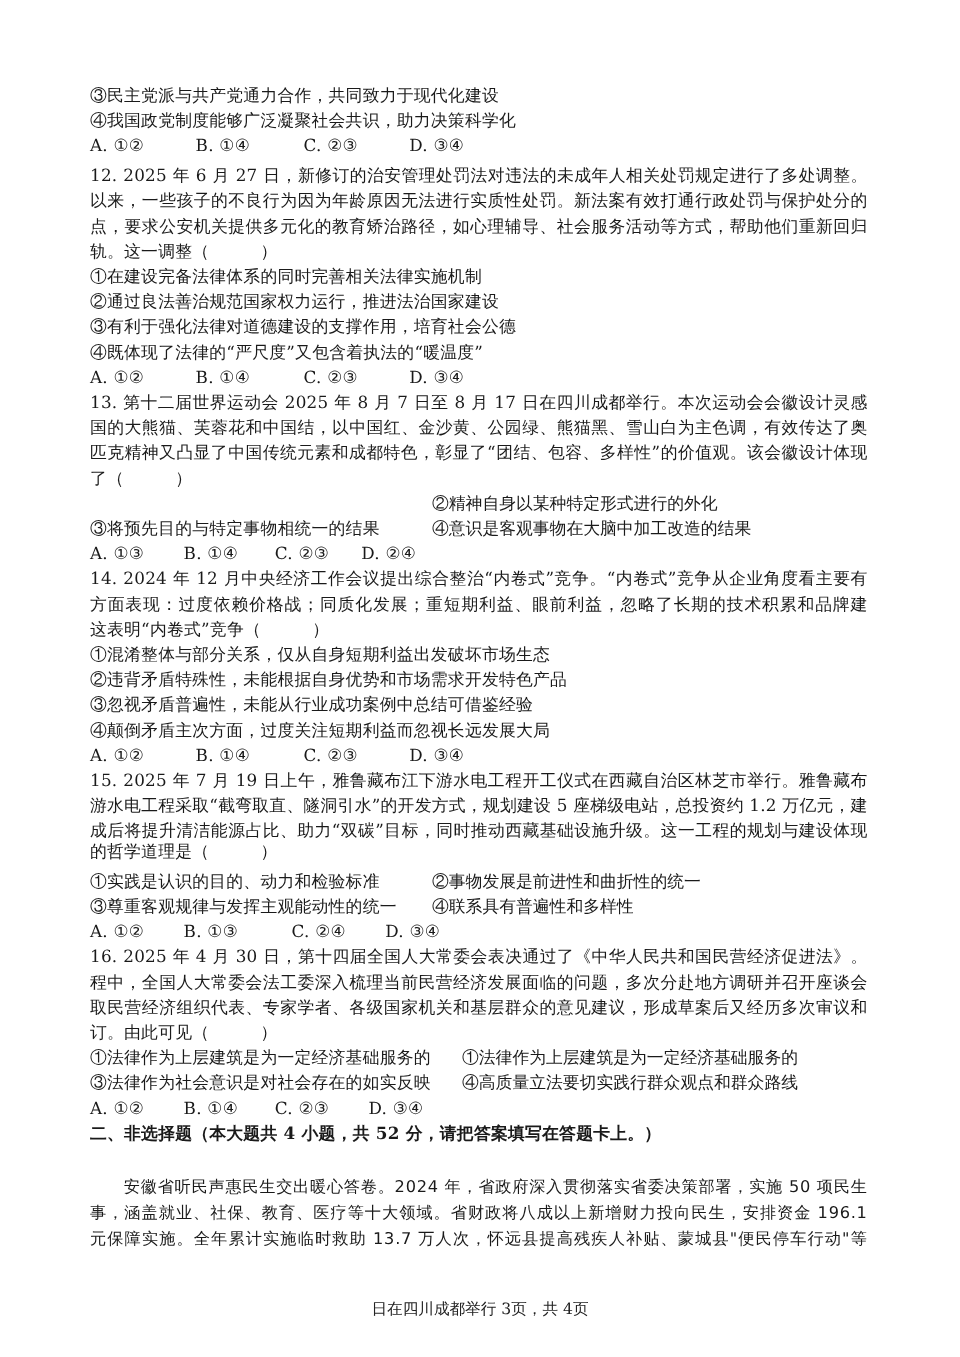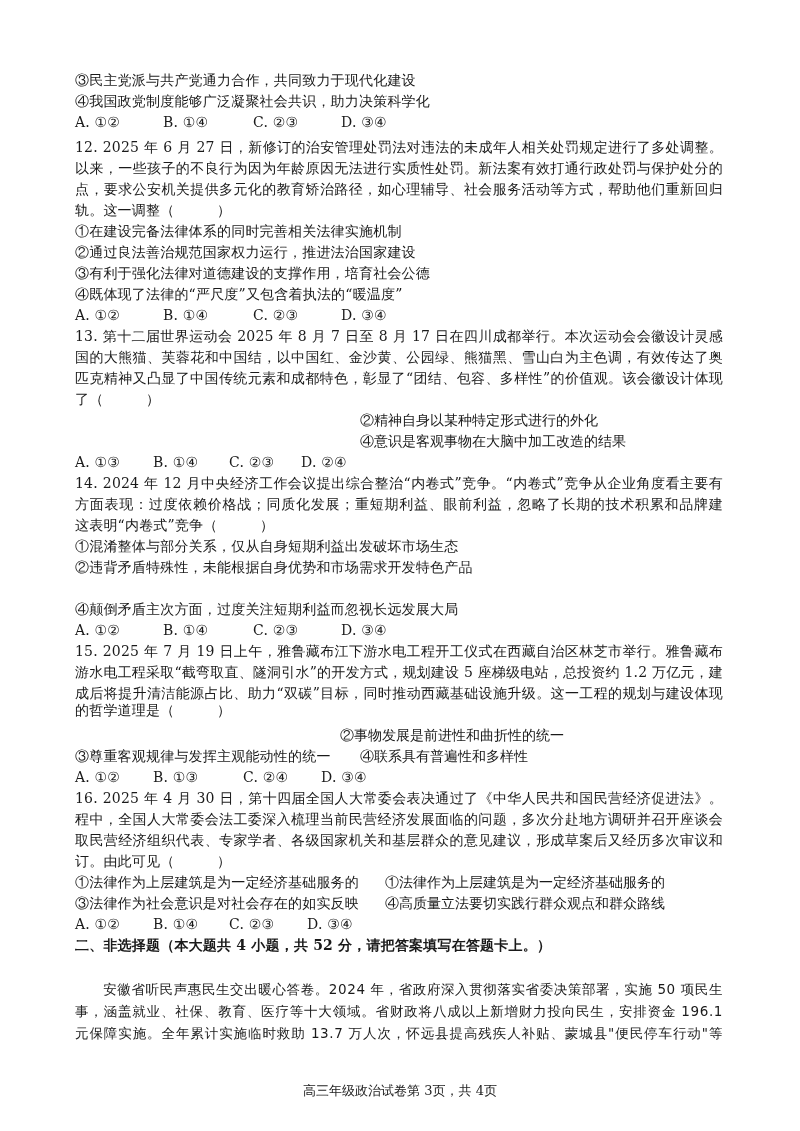--- a/index.html
+++ b/index.html
@@ -37,40 +37,43 @@
   <div class="line" style="top:284px">④既体现了法律的“严尺度”又包含着执法的“暖温度”</div>
   <div class="line choices" style="top:305px">
     <span style="width:88px">A. ①②</span><span style="width:90px">B. ①④</span><span style="width:88px">C. ②③</span><span>D. ③④</span>
   </div>
 
   <div class="line just" style="top:326px">13. 第十二届世界运动会 2025 年 8 月 7 日至 8 月 17 日在四川成都举行。本次运动会会徽设计灵感源于我</div>
   <div class="line just" style="top:347px">国的大熊猫、芙蓉花和中国结，以中国红、金沙黄、公园绿、熊猫黑、雪山白为主色调，有效传达了奥林</div>
   <div class="line just" style="top:368px">匹克精神又凸显了中国传统元素和成都特色，彰显了“团结、包容、多样性”的价值观。该会徽设计体现</div>
   <div class="line" style="top:389px">了（　　　）</div>
   <div class="col2" style="top:410px; left:360px">②精神自身以某种特定形式进行的外化</div>
+  <div class="line" style="top:431px">③将预先目的与特定事物相统一的结果</div>
   <div class="col2" style="top:431px; left:360px">④意识是客观事物在大脑中加工改造的结果</div>
   <div class="line choices" style="top:452px">
     <span style="width:78px">A. ①③</span><span style="width:76px">B. ①④</span><span style="width:72px">C. ②③</span><span>D. ②④</span>
   </div>
 
   <div class="line just" style="top:473px">14. 2024 年 12 月中央经济工作会议提出综合整治“内卷式”竞争。“内卷式”竞争从企业角度看主要有三</div>
   <div class="line just" style="top:494px">方面表现：过度依赖价格战；同质化发展；重短期利益、眼前利益，忽略了长期的技术积累和品牌建设。</div>
   <div class="line" style="top:515px">这表明“内卷式”竞争（　　　）</div>
   <div class="line" style="top:536px">①混淆整体与部分关系，仅从自身短期利益出发破坏市场生态</div>
   <div class="line" style="top:557px">②违背矛盾特殊性，未能根据自身优势和市场需求开发特色产品</div>
+  <div class="line" style="top:578px">③忽视矛盾普遍性，未能从行业成功案例中总结可借鉴经验</div>
   <div class="line" style="top:599px">④颠倒矛盾主次方面，过度关注短期利益而忽视长远发展大局</div>
   <div class="line choices" style="top:620px">
     <span style="width:88px">A. ①②</span><span style="width:90px">B. ①④</span><span style="width:88px">C. ②③</span><span>D. ③④</span>
   </div>
 
   <div class="line just" style="top:641px">15. 2025 年 7 月 19 日上午，雅鲁藏布江下游水电工程开工仪式在西藏自治区林芝市举行。雅鲁藏布江下</div>
   <div class="line just" style="top:662px">游水电工程采取“截弯取直、隧洞引水”的开发方式，规划建设 5 座梯级电站，总投资约 1.2 万亿元，建</div>
   <div class="line just" style="top:683px">成后将提升清洁能源占比、助力“双碳”目标，同时推动西藏基础设施升级。这一工程的规划与建设体现</div>
   <div class="line" style="top:700px">的哲学道理是（　　　）</div>
-  <div class="col2" style="top:725px; left:340px">②事物发展是前进性和曲折性的统一</div>
+  <div class="line" style="top:725px">①实践是认识的目的、动力和检验标准</div>
+  <div class="col2" style="top:725px; left:360px">②事物发展是前进性和曲折性的统一</div>
   <div class="line" style="top:746px">③尊重客观规律与发挥主观能动性的统一</div>
   <div class="col2" style="top:746px; left:360px">④联系具有普遍性和多样性</div>
   <div class="line choices" style="top:767px">
     <span style="width:78px">A. ①②</span><span style="width:90px">B. ①③</span><span style="width:78px">C. ②④</span><span>D. ③④</span>
   </div>
 
   <div class="line just" style="top:788px">16. 2025 年 4 月 30 日，第十四届全国人大常委会表决通过了《中华人民共和国民营经济促进法》。立法过</div>
   <div class="line just" style="top:809px">程中，全国人大常委会法工委深入梳理当前民营经济发展面临的问题，多次分赴地方调研并召开座谈会听</div>
   <div class="line just" style="top:830px">取民营经济组织代表、专家学者、各级国家机关和基层群众的意见建议，形成草案后又经历多次审议和修</div>
   <div class="line" style="top:872px">①法律作为上层建筑是为一定经济基础服务的</div>
@@ -81,14 +84,14 @@
   <div class="line choices" style="top:914px">
     <span style="width:78px">A. ①②</span><span style="width:76px">B. ①④</span><span style="width:78px">C. ②③</span><span>D. ③④</span>
   </div>
 
   <div class="line bold" style="top:935px">二、非选择题（本大题共 4 小题，共 52 分，请把答案填写在答题卡上。）</div>
 
   <div class="line just material" style="top:979px">　　安徽省听民声惠民生交出暖心答卷。2024 年，省政府深入贯彻落实省委决策部署，实施 50 项民生实</div>
   <div class="line just material" style="top:1001px">事，涵盖就业、社保、教育、医疗等十大领域。省财政将八成以上新增财力投向民生，安排资金 196.1 亿</div>
   <div class="line just material" style="top:1023px">元保障实施。全年累计实施临时救助 13.7 万人次，怀远县提高残疾人补贴、蒙城县"便民停车行动"等特</div>
 
-  <div class="footer">高三年级政治试卷第 3页，共 4页</div>
+  <div class="footer">日在四川成都举行 3页，共 4页</div>
 </div>
 
 </body></html>

